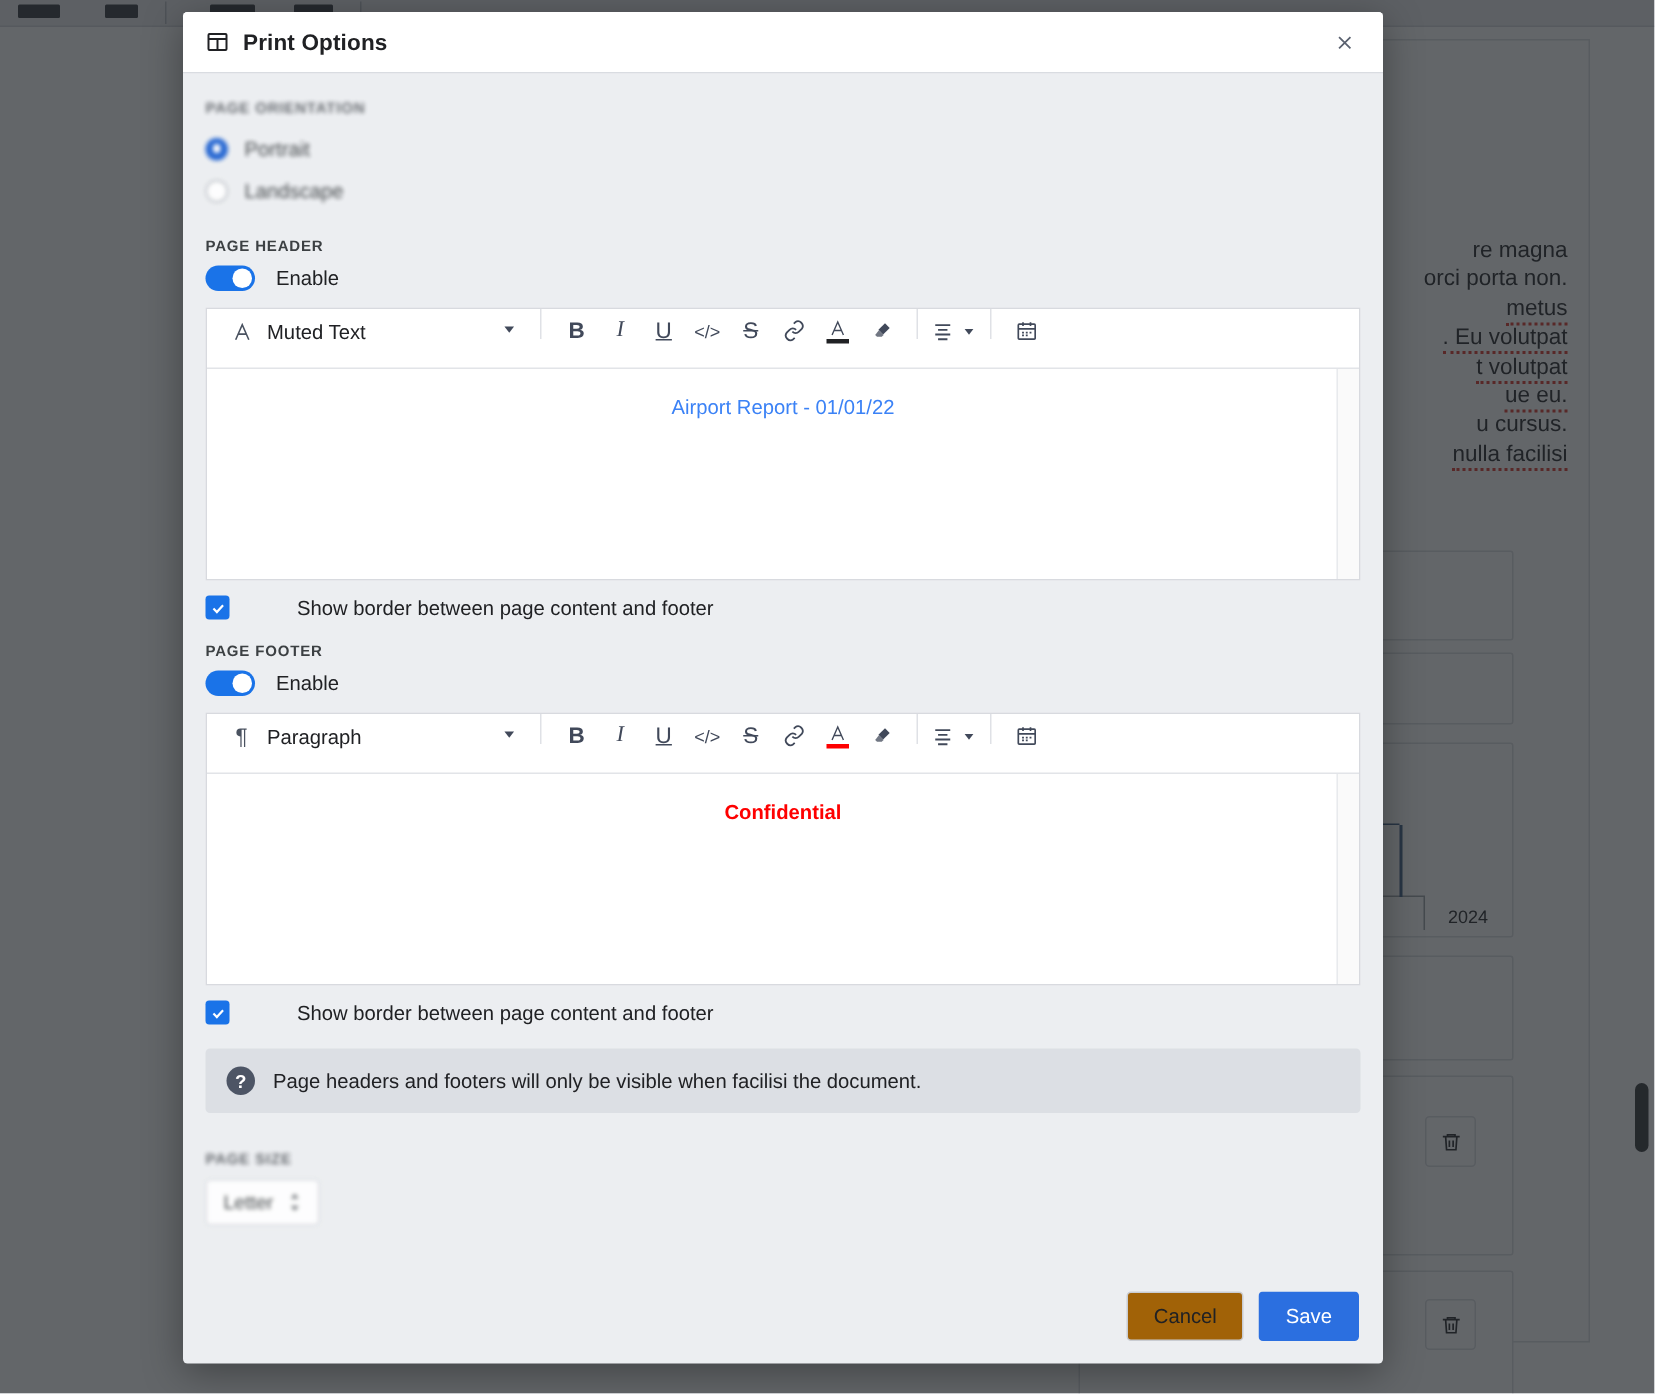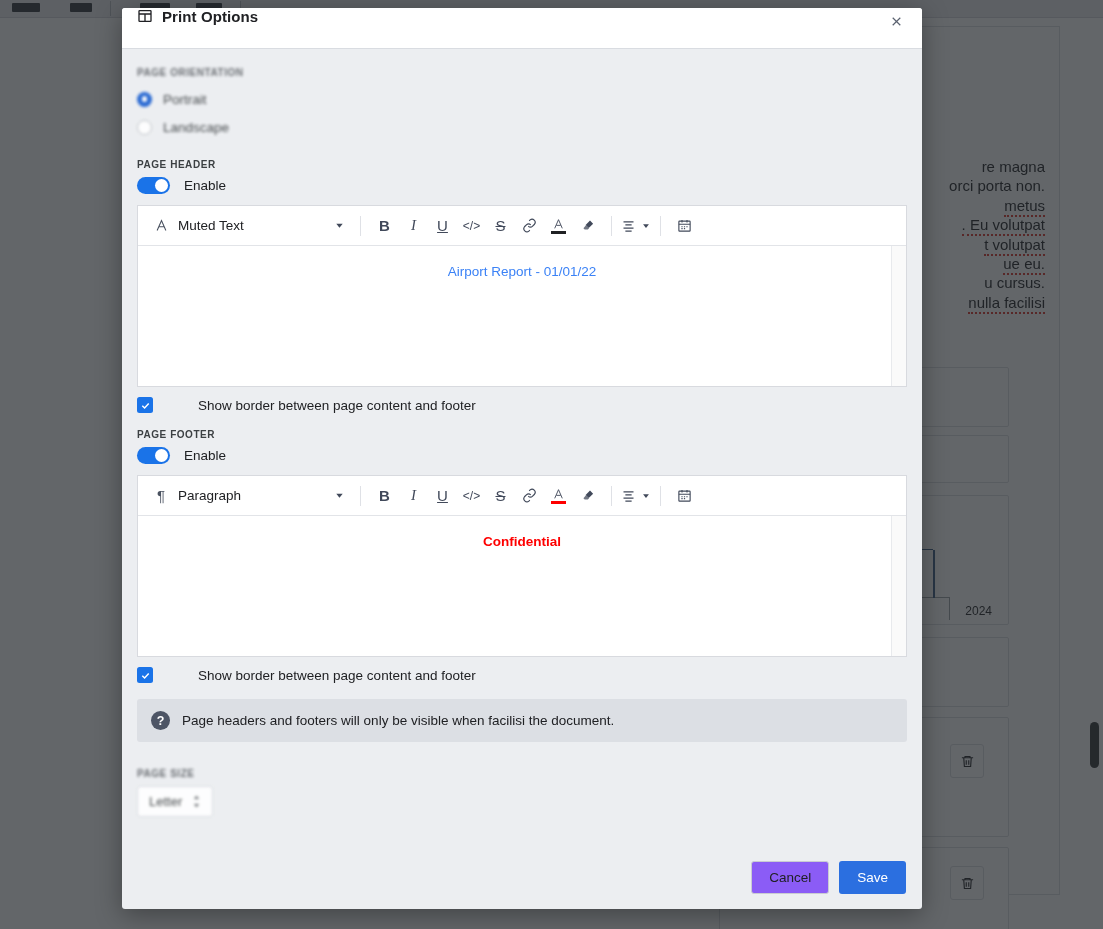--- a/index.html
+++ b/index.html
@@ -60,21 +60,21 @@
 
   
   #modal {
     position: absolute; left: 122px; top: 8px; width: 800px; height: 901px;
     background: #eceef1; border-radius: 3px;
     box-shadow: 0 6px 26px rgba(0,0,0,.34);
     display: flex; flex-direction: column; overflow: hidden;
   }
   .modal-header {
     height: 41px; background: #ffffff; border-bottom: 1px solid #d9dce1;
-    display: flex; padding: 0 13px 0 15px; flex: none;
+    display: flex; align-items: center; padding: 0 13px 0 15px; flex: none;
   }
   .modal-title {
     font-size: 15px; font-weight: bold; color: #202124; margin-left: 9px; letter-spacing: .1px;
   }
   .modal-close {
     margin-left: auto; width: 26px; height: 26px; display: flex;
     align-items: center; justify-content: center; cursor: pointer; color: #5b6270;
   }
 
   .modal-body { flex: 1; overflow: hidden; padding: 18px 15px 0 15px; position: relative; }
@@ -103,21 +103,21 @@
     position: relative; flex: none; margin-right: 14px;
   }
   .toggle::after {
     content: ""; position: absolute; top: 2px; right: 2px;
     width: 13px; height: 13px; border-radius: 50%; background: #fff;
   }
   .toggle-label { font-size: 13.5px; color: #202124; }
 
   .editor { background: #fff; border: 1px solid #d8dadf; }
   .editor-toolbar {
-    height: 40px; display: flex; align-items: center;
+    height: 40px; display: flex; align-items: flex-start;
     padding: 0 8px; border-bottom: 1px solid #e2e4e8;
   }
   .style-select {
     display: flex; align-items: center; width: 205px; height: 30px;
     padding: 0 6px; cursor: pointer;
   }
   .style-icon { width: 18px; display: flex; justify-content: center; color: #4a5260; }
   .style-name { font-size: 13.5px; color: #202124; margin-left: 8px; }
   .style-caret { margin-left: auto; }
   .tb-div { width: 1px; height: 20px; background: #dfe1e6; margin: 0 9px; }
@@ -163,21 +163,21 @@
   .size-value { font-size: 13px; color: #3c4043; }
 
   .modal-footer {
     flex: none; height: 64px; display: flex; align-items: center;
     justify-content: flex-end; gap: 10px; padding: 0 16px;
   }
   .btn {
     font-family: "Liberation Sans", sans-serif; font-size: 13.5px;
     padding: 8px 17px; border-radius: 3px; cursor: pointer; border: 1px solid transparent;
   }
-  .btn-cancel { background: #8b5cf6; border-color: #c9ccd2; color: #202124; }
+  .btn-cancel { background: #a16207; border-color: #c9ccd2; color: #202124; }
   .btn-save { background: #2b6fe0; color: #fff; }
 </style>
 </head>
 <body>
 
 <div id="bg-app">
   <div class="bg-topbar">
     <div class="bg-topbar-item" style="left:12px;width:28px;"></div>
     <div class="bg-topbar-item" style="left:70px;width:22px;"></div>
     <div class="bg-topbar-div" style="left:110px;"></div>

